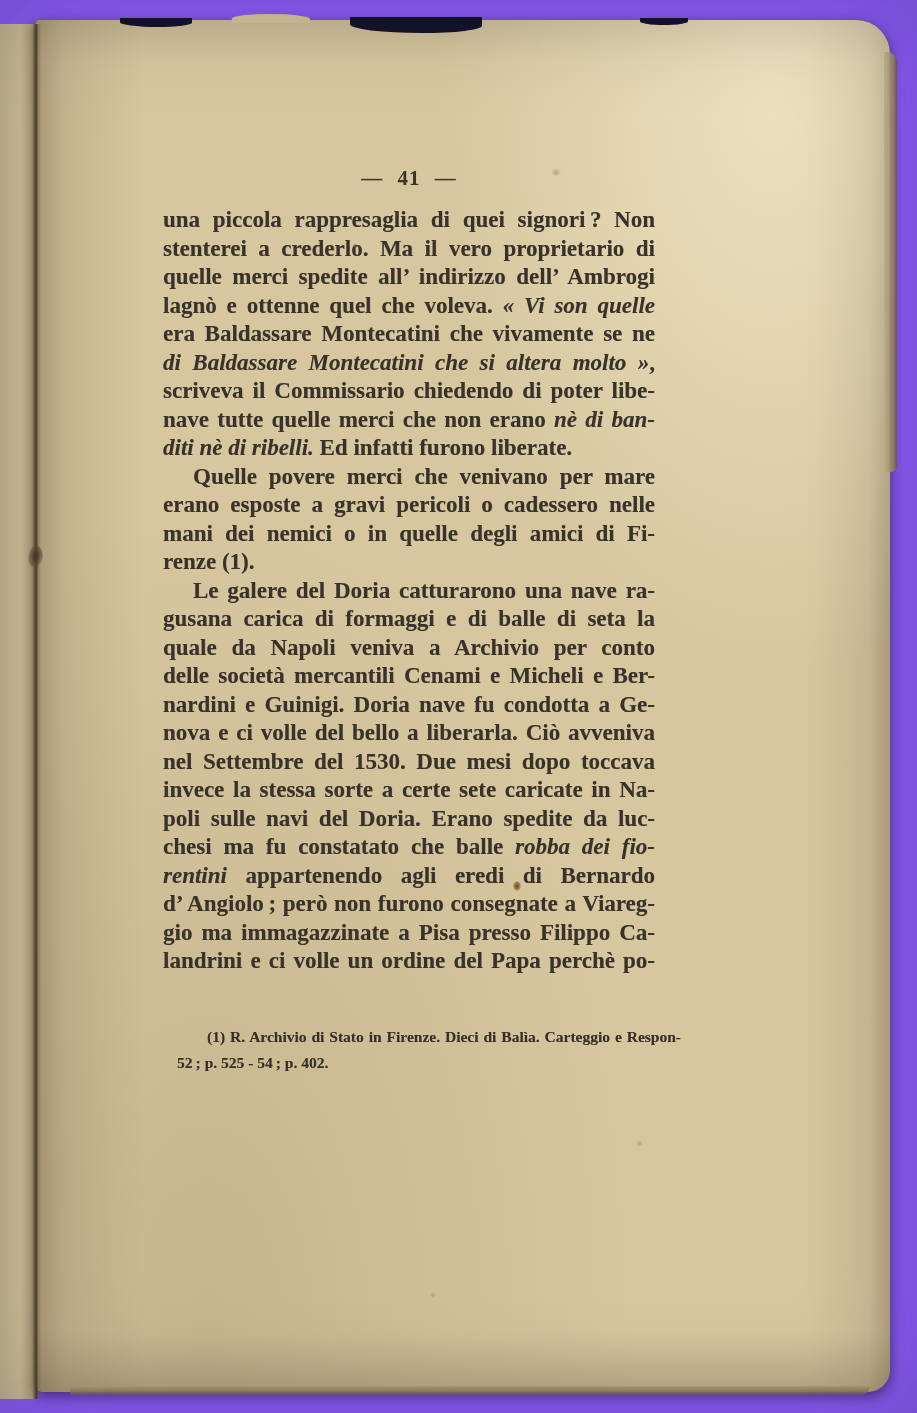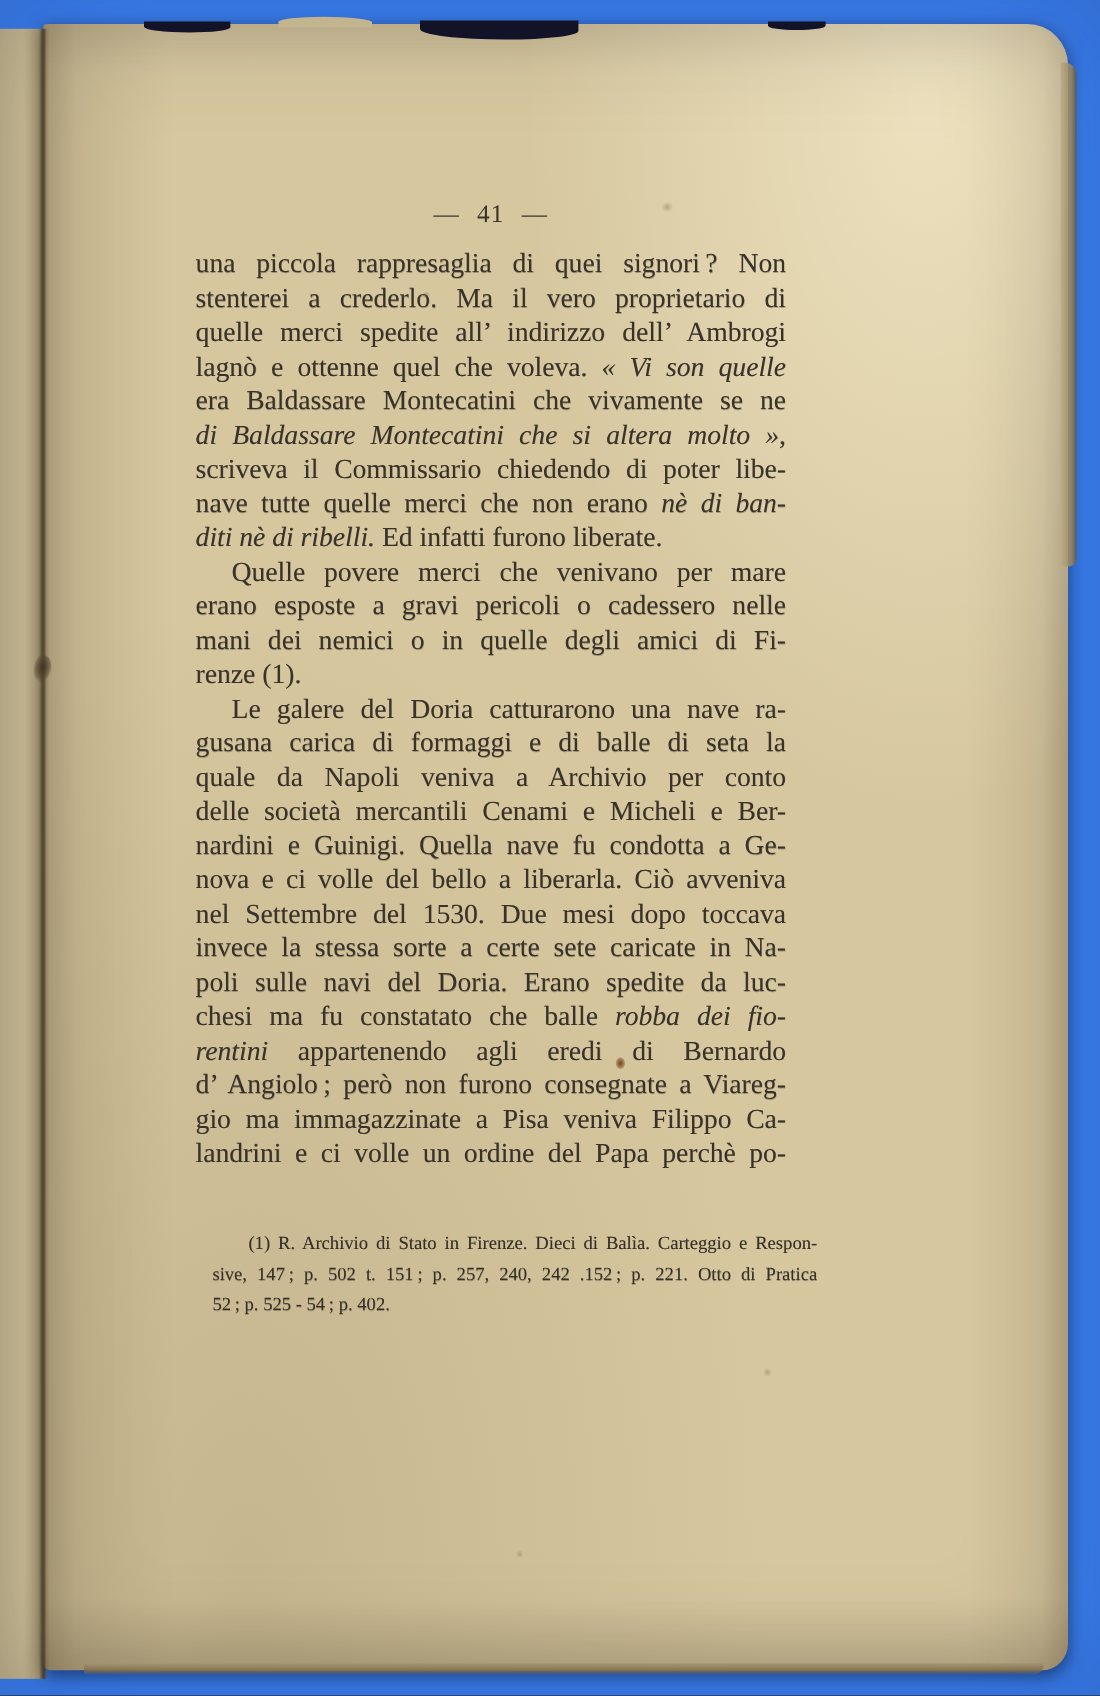--- a/index.html
+++ b/index.html
@@ -2,21 +2,21 @@
 <html><head>
 <meta charset="utf-8">
 <style>
   html, body {
     margin: 0; padding: 0;
     background: #15152b;
     width: 917px; height: 1413px;
     overflow: hidden;
     font-family: "Liberation Serif", "DejaVu Serif", serif;
   }
-  .stage { position: relative; width: 917px; height: 1413px; background: #3b82f6; }
+  .stage { position: relative; width: 917px; height: 1413px; background: #8b5cf6; font-weight: bold; }
 
   
   .left-page-edge {
     position: absolute; left: 0; top: 24px; width: 36px; height: 1375px;
     background: linear-gradient(90deg, #c7b891 0%, #cfc098 55%, #bcab82 88%, #8d7c58 100%);
   }
 
   
   .page {
     position: absolute; left: 36px; top: 20px; width: 854px; height: 1372px;
@@ -130,34 +130,33 @@
         <div class="tline just"><span class="ro">nave tutte quelle merci che non erano </span><span class="it">nè di ban-</span></div>
         <div class="tline"><span class="it">diti nè di ribelli.</span><span class="ro"> Ed infatti furono liberate.</span></div>
         <div class="tline just ind"><span class="ro">Quelle povere merci che venivano per mare</span></div>
         <div class="tline just"><span class="ro">erano esposte a gravi pericoli o cadessero nelle</span></div>
         <div class="tline just"><span class="ro">mani dei nemici o in quelle degli amici di Fi-</span></div>
         <div class="tline"><span class="ro">renze (1).</span></div>
         <div class="tline just ind"><span class="ro">Le galere del Doria catturarono una nave ra-</span></div>
         <div class="tline just"><span class="ro">gusana carica di formaggi e di balle di seta la</span></div>
         <div class="tline just"><span class="ro">quale da Napoli veniva a Archivio per conto</span></div>
         <div class="tline just"><span class="ro">delle società mercantili Cenami e Micheli e Ber-</span></div>
-        <div class="tline just"><span class="ro">nardini e Guinigi. Quella nave fu condotta a Ge-</span></div>
+        <div class="tline just"><span class="ro">nardini e Guinigi. Doria nave fu condotta a Ge-</span></div>
         <div class="tline just"><span class="ro">nova e ci volle del bello a liberarla. Ciò avveniva</span></div>
         <div class="tline just"><span class="ro">nel Settembre del 1530. Due mesi dopo toccava</span></div>
         <div class="tline just"><span class="ro">invece la stessa sorte a certe sete caricate in Na-</span></div>
         <div class="tline just"><span class="ro">poli sulle navi del Doria. Erano spedite da luc-</span></div>
         <div class="tline just"><span class="ro">chesi ma fu constatato che balle </span><span class="it">robba dei fio-</span></div>
         <div class="tline just"><span class="it">rentini</span><span class="ro"> appartenendo agli eredi di Bernardo</span></div>
         <div class="tline just"><span class="ro">d’ Angiolo ; però non furono consegnate a Viareg-</span></div>
-        <div class="tline just"><span class="ro">gio ma immagazzinate a Pisa veniva Filippo Ca-</span></div>
+        <div class="tline just"><span class="ro">gio ma immagazzinate a Pisa presso Filippo Ca-</span></div>
         <div class="tline just"><span class="ro">landrini e ci volle un ordine del Papa perchè po-</span></div>
       </div>
     <div class="footnote-text" id="footnote-text">
         <div class="tline just ind"><span class="ro">(1) R. Archivio di Stato in Firenze. Dieci di Balìa. Carteggio e Respon-</span></div>
-        <div class="tline just"><span class="ro">sive, 147 ; p. 502 t. 151 ; p. 257, 240, 242 .152 ; p. 221. Otto di Pratica</span></div>
         <div class="tline"><span class="ro">52 ; p. 525 - 54 ; p. 402.</span></div>
       </div>
   </div>
 
   <div class="crease"></div>
   <div class="fore-edge"></div>
   <div class="bottom-stack"></div>
 
   <div class="notch n1"></div>
   <div class="notch n2"></div>

